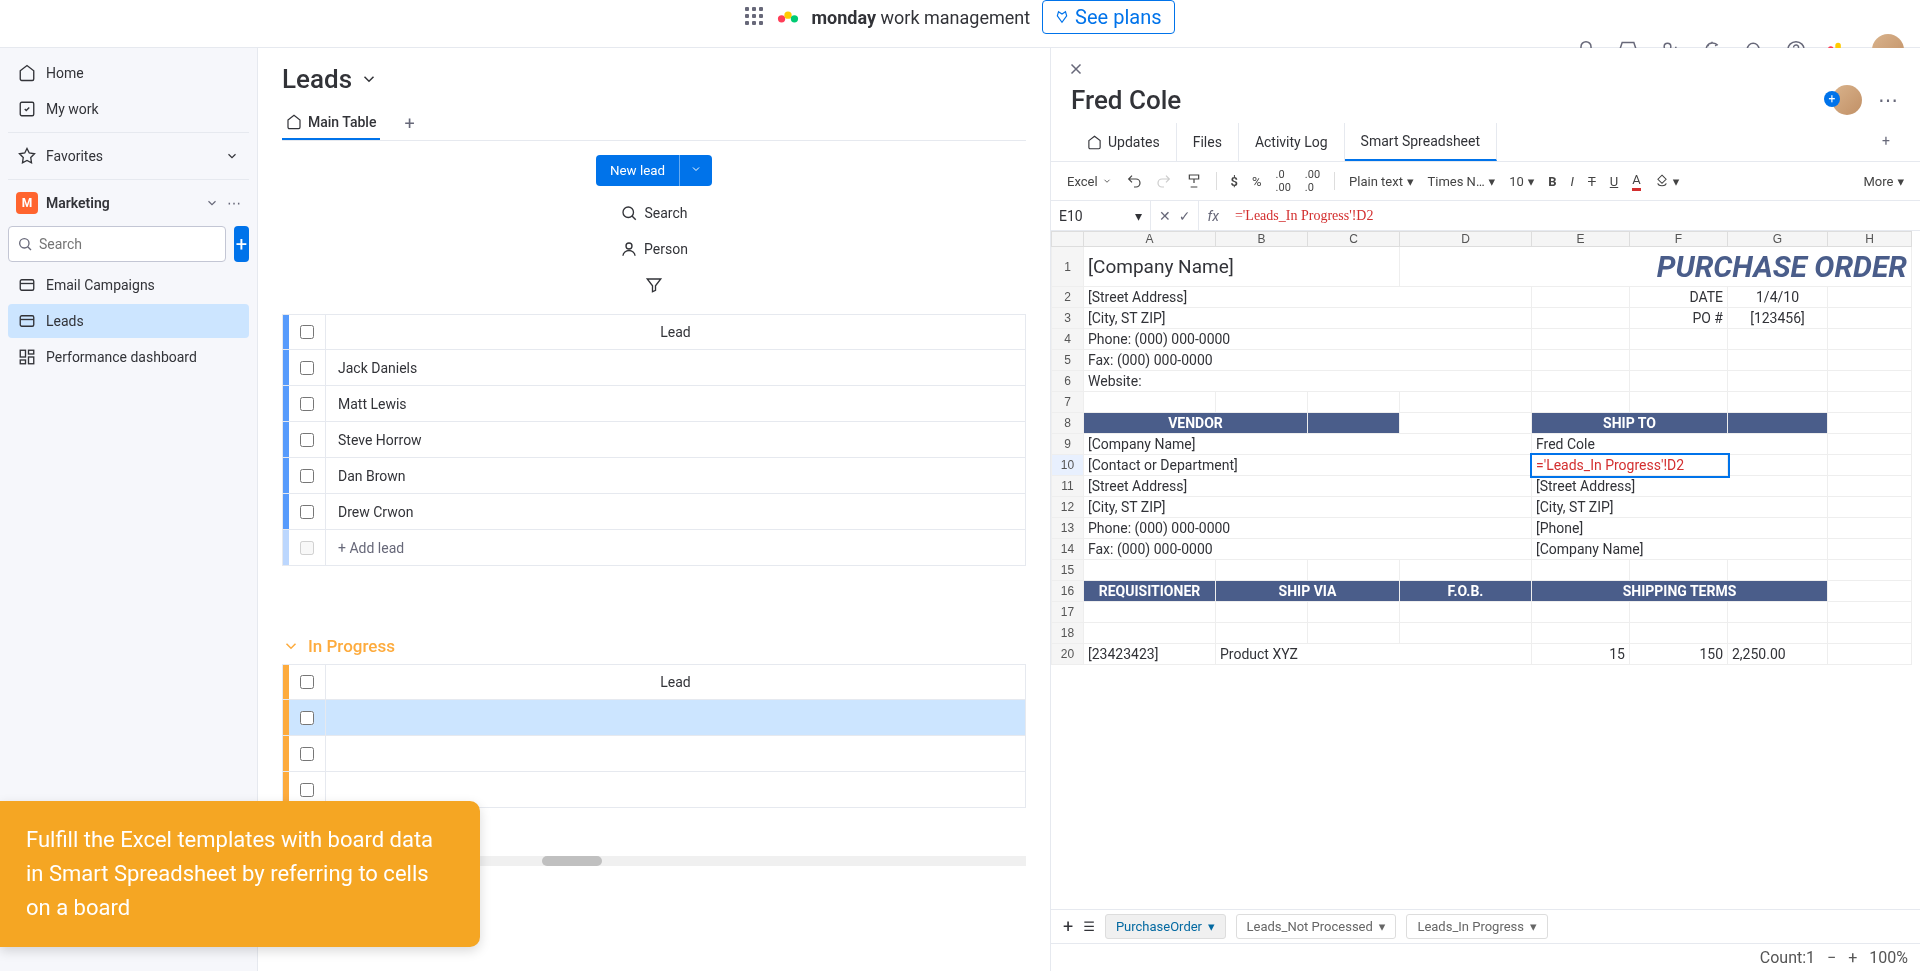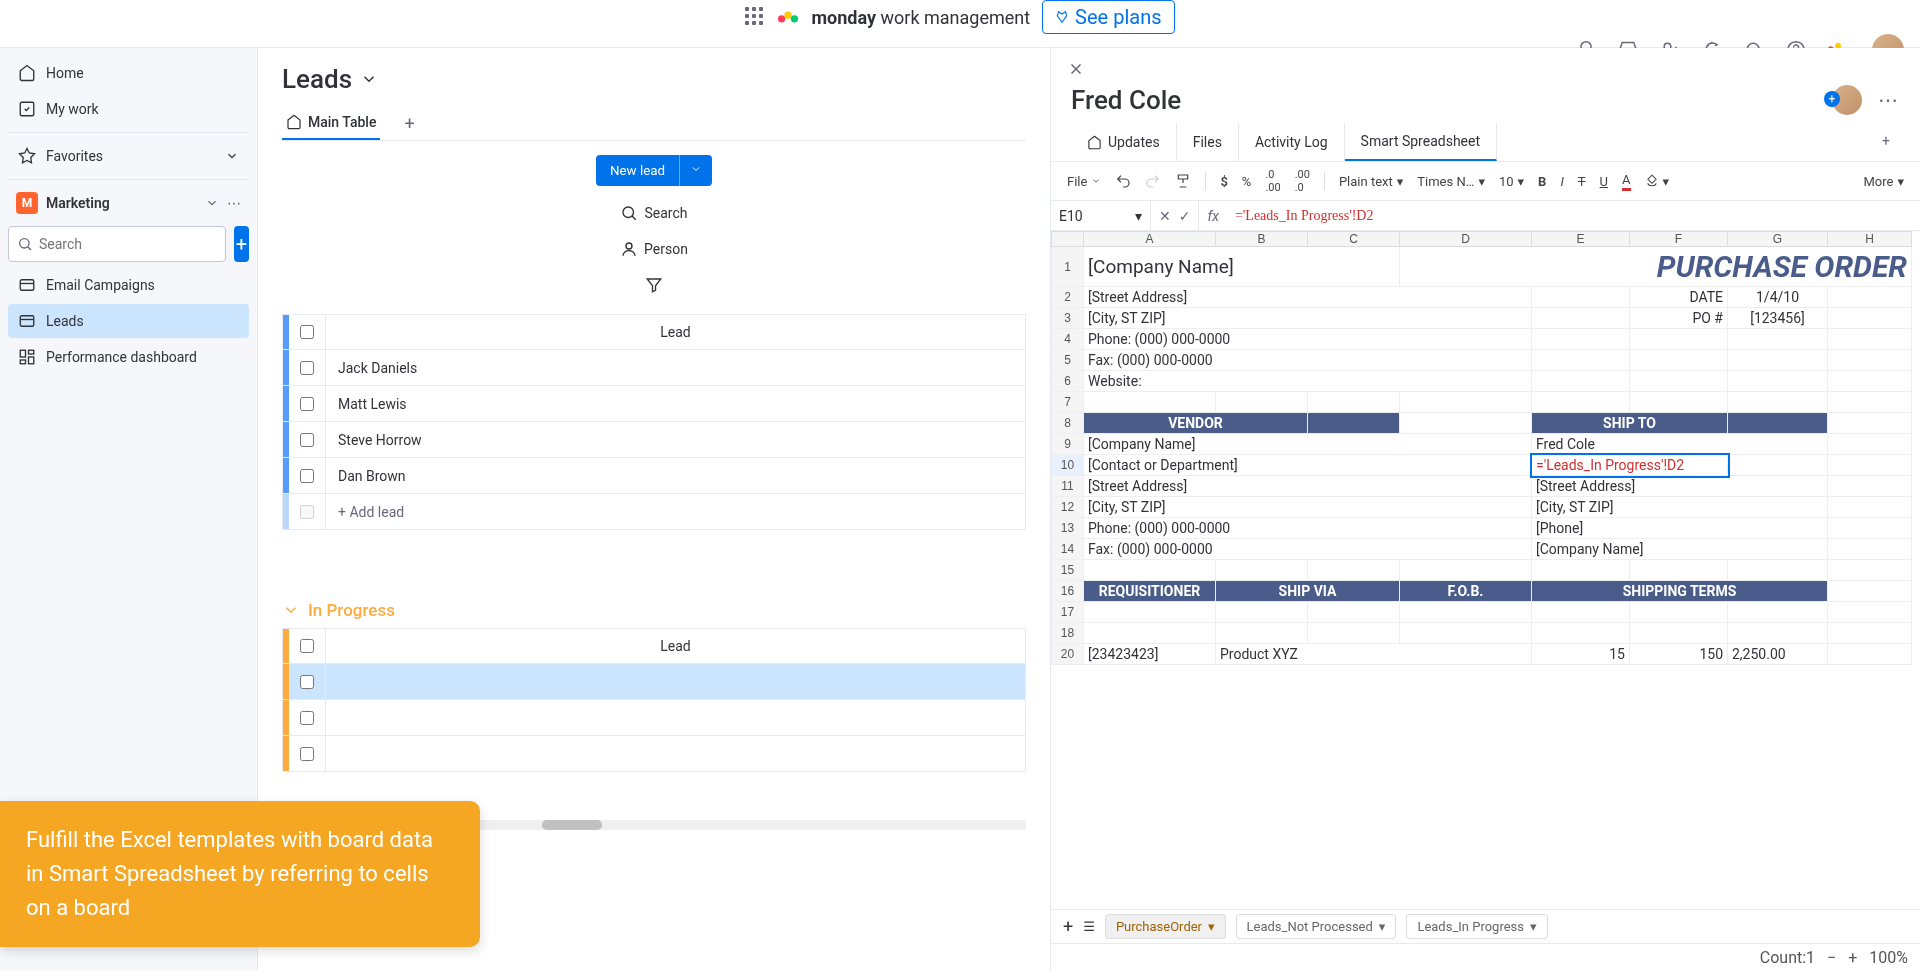--- a/index.html
+++ b/index.html
@@ -84,21 +84,21 @@
 .ss-table th{background:#f5f5f5;border:1px solid #ddd;font-weight:400;text-align:center;color:#555;font-family:-apple-system,sans-serif;font-size:12px;}
 .ss-table td{border:1px solid #eee;padding:2px 4px;height:21px;vertical-align:middle;}
 .ss-table .rh{background:#f5f5f5;text-align:center;width:32px;color:#555;font-family:-apple-system,sans-serif;font-size:12px;}
 .ss-table .colA{width:132px;} .ss-table .colB{width:92px;} .ss-table .colC{width:92px;} .ss-table .colD{width:132px;} .ss-table .colE{width:98px;} .ss-table .colF{width:98px;} .ss-table .colG{width:100px;} .ss-table .colH{width:84px;}
 .po-title{color:#4a5d8a;font-size:30px;font-weight:700;font-style:italic;text-align:right;}
 .hdr-band{background:#4a5d8a;color:#fff;font-weight:700;text-align:center;}
 .cell-edit{outline:2px solid #0073ea;color:#d32f2f;}
 .col-sel{background:#e8f0fe;}
 .ss-footer{display:flex;align-items:center;gap:10px;padding:4px 12px;border-top:1px solid #e6e9ef;font-size:13px;}
 .sheet-tab{padding:4px 10px;border:1px solid #ddd;border-radius:3px;display:flex;align-items:center;gap:6px;cursor:pointer;background:#fff;color:#666;}
-.sheet-tab.active{background:#f0f0f0;color:#a16207;}
+.sheet-tab.active{background:#f0f0f0;color:#0369a1;}
 .ss-status{display:flex;align-items:center;gap:12px;padding:4px 12px;border-top:1px solid #e6e9ef;font-size:16px;justify-content:flex-end;color:#555;}
 .callout{position:absolute;left:0;bottom:24px;background:#f5a623;color:#fff;padding:22px 26px;border-radius:0 10px 10px 0;font-size:22px;line-height:1.55;max-width:480px;box-shadow:0 4px 12px rgba(0,0,0,.15);}
 .hscroll{height:10px;background:#f0f0f0;position:relative;}
 .hscroll .thumb{position:absolute;left:260px;width:60px;height:100%;background:#c0c0c0;border-radius:5px;}
 .sb-group2{margin-top:70px;}
 </style>
 </head>
 <body>
 
 <div class="topbar">
@@ -304,20 +304,27 @@
           <div class="g-cell">Steve Horrow</div>
         </div>
       <div class="g-row">
           <div class="g-stripe blue"></div>
           <div class="g-chk">
             <input type="checkbox" style="">
           </div>
           <div class="g-cell">Dan Brown</div>
         </div>
       <div class="g-row">
+          <div class="g-stripe blue"></div>
+          <div class="g-chk">
+            <input type="checkbox" style="">
+          </div>
+          <div class="g-cell">Drew Crwon</div>
+        </div>
+      <div class="g-row">
           <div class="g-stripe blue" style="opacity:.4"></div>
           <div class="g-chk">
             <input type="checkbox" disabled="" style="">
           </div>
           <div class="g-cell g-add">+ Add lead</div>
         </div>
     </div>
 
     <div class="sb-group2">
     <div class="group-hdr yellow">
@@ -387,21 +394,21 @@
           <span>Activity Log</span>
         </div>
       <div class="ptab active">
           <span>Smart Spreadsheet</span>
         </div>
       <div class="ptab-add">+</div>
     </div>
 
     <div class="ss-toolbar">
       <span class="dd">
-          <span>File</span> 
+          <span>Excel</span> 
           <svg width="10" height="10" viewBox="0 0 24 24" stroke="currentColor" fill="none" stroke-width="2">
             <path d="M6 9l6 6 6-6"></path>
           </svg>
         </span>
       <svg width="16" height="16" viewBox="0 0 24 24" fill="none" stroke="currentColor" stroke-width="1.8">
           <path d="M9 14L4 9l5-5M4 9h11a6 6 0 110 12h-3"></path>
         </svg>
       <svg width="16" height="16" viewBox="0 0 24 24" fill="none" stroke="#ccc" stroke-width="1.8">
           <path d="M15 14l5-5-5-5M20 9H9a6 6 0 100 12h3"></path>
         </svg>

